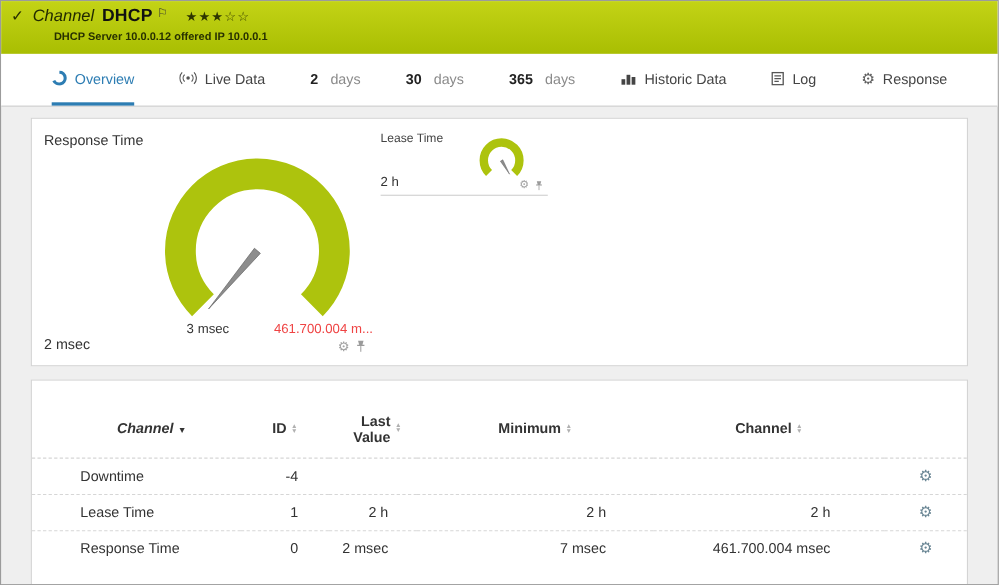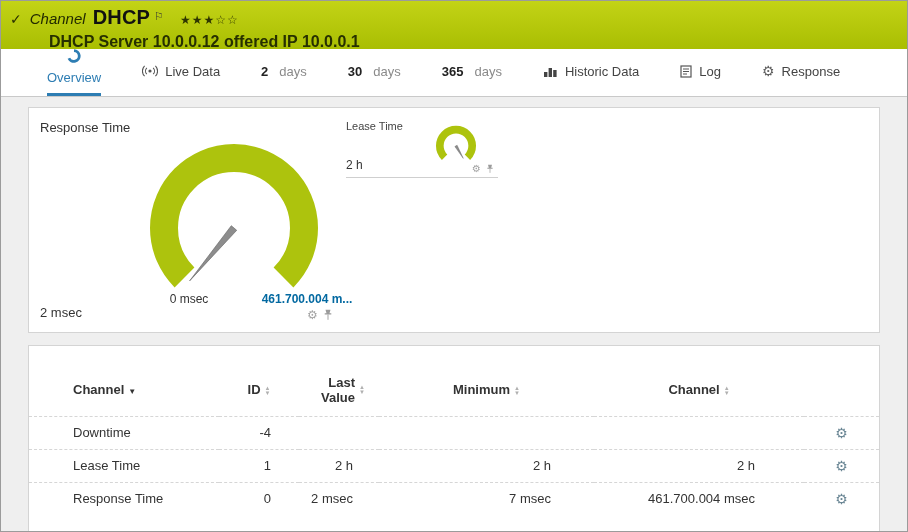--- a/index.html
+++ b/index.html
@@ -5,65 +5,65 @@
   * { box-sizing: border-box; margin: 0; padding: 0; }
   html,body { width:908px; height:532px; }
   body { font-family: "Liberation Sans", "DejaVu Sans", sans-serif; background:#fff; }
   .window { position:relative; width:908px; height:532px; border:1px solid #9b9b9b; overflow:hidden; background:#efefef; }
 
   
   .banner { height:48px; background:linear-gradient(180deg, var(--banner-top,#c3d316), var(--banner-bottom,#a9be02)); padding:5px 10px 0 9px; }
   .banner-line1 { display:flex; align-items:baseline; }
   .check { font-size:14px; font-weight:bold; color:#2a3000; margin-right:8px; }
   .kind { font-style:italic; font-size:15px; color:#222a00; margin-right:7px; }
-  .sensor-title { font-size:20px; font-weight:bold; color:#111; letter-spacing:.2px;text-align:right; }
+  .sensor-title { font-size:16px; font-weight:bold; color:#111; letter-spacing:.2px;text-align:right; }
   .flag { font-size:11px; color:#333; margin-left:4px; position:relative; top:-4px; cursor:pointer; }
   .stars { margin-left:16px; font-size:12px; letter-spacing:1px; cursor:pointer; }
   .stars-filled { color:#2e3500; }
   .stars-empty { color:#3c4400; }
-  .banner-line2 { font-size:16px; font-weight:bold; color:#273000; margin:4px 0 0 39px; }
+  .banner-line2 { font-size:10px; font-weight:bold; color:#273000; margin:4px 0 0 39px; }
 
   
   .tabs { height:48px; background:#fff; border-bottom:1px solid #c9c9c9; display:flex; align-items:stretch; padding-left:46px; }
   .tab { display:flex; align-items:center; gap:7px; margin-right:41px; font-size:13px; color:#444; border-bottom:3px solid transparent; cursor:pointer; white-space:nowrap; }
-  .tab.active { color:var(--tab-blue,#2d7db3); border-bottom-color:var(--tab-blue,#2d7db3);flex-direction:column; }
+  .tab.active { color:var(--tab-blue,#2d7db3); border-bottom-color:var(--tab-blue,#2d7db3); }
   .tab .num { font-weight:bold; color:#222; margin-right:4px; }
   .tab .days { color:#8a8a8a; }
   .tab svg { display:block; }
   .tab .gear-glyph { font-size:14px; color:#5f5f5f; font-style:normal; }
 
   
   .content { padding:10px 27px 0 27px; }
   .panel { background:#fff; border:1px solid var(--panel-border,#d4d4d4); }
   .gauge-panel { position:relative; height:226px; margin-bottom:12px; }
   .table-panel { height:300px; overflow:hidden; }
 
   .gauge-title { position:absolute; left:11px; top:12px; font-size:13px; color:#333; }
   .big-gauge { position:absolute; left:105px; top:20px; }
   .gauge-min { position:absolute; left:118px; top:184px; width:84px; text-align:center; font-size:12px; color:#333; }
-  .gauge-max { position:absolute; left:220px; top:184px; width:116px; text-align:center; font-size:12px; color:#0369a1; white-space:nowrap;font-weight:bold; }
+  .gauge-max { position:absolute; left:220px; top:184px; width:116px; text-align:left; font-size:12px; color:#ef4444; white-space:nowrap; }
   .gauge-value { position:absolute; left:11px; top:197px; font-size:13px; color:#333; }
   .tools { position:absolute; display:flex; align-items:center; gap:5px; }
   .tools-big { left:278px; top:201px; }
   .gear-icon { font-size:12px; color:#a3a3a3; cursor:pointer; line-height:1; }
   .pin-icon { cursor:pointer; display:block; }
 
   .mini-block { position:absolute; left:317px; top:12px; width:152px; height:58px; border-bottom:1px solid #cfcfcf; }
   .mini-title { position:absolute; left:0; top:0; font-size:11px; color:#444; }
   .mini-value { position:absolute; left:0; top:38px; font-size:12px; color:#333; }
   .mini-gauge { position:absolute; left:84px; top:2px; }
   .tools-mini { right:4px; top:44px; }
   .tools-mini .gear-icon { font-size:10px; }
 
   
   table { width:100%; border-collapse:collapse; margin-top:18px; table-layout:fixed; }
   col.c-channel{width:190px;} col.c-id{width:80px;} col.c-last{width:80px;}
   col.c-min{width:215px;} col.c-max{width:210px;} col.c-act{width:75px;}
   th { font-size:13px; font-weight:bold; color:#333; height:52px; vertical-align:middle; text-align:center; }
-  th.h-channel { text-align:left; padding-left:44px; cursor:pointer; }
+  th.h-channel { text-align:center; padding-left:28px; cursor:pointer;font-style:italic; }
   th.sortable { cursor:pointer; }
   th .wrap { display:inline-block; width:42px; line-height:15px; vertical-align:middle; text-align:right; }
   .sorted-icon { font-size:8px; color:#333; margin-left:4px; }
   .sortpair { display:inline-flex; flex-direction:column; margin-left:4px; vertical-align:middle; color:#b0b0b0; font-style:normal; }
   .sortpair i { font-size:6px; line-height:5px; font-style:normal; }
   td { font-size:13px; color:#333; height:33px; border-top:1px dashed #d6d6d6; }
   td.v-channel { text-align:left; padding-left:44px; }
   td.v-id { text-align:right; padding-right:28px; }
   td.v-last { text-align:right; padding-right:26px; }
   td.v-min { text-align:right; padding-right:43px; }
@@ -147,21 +147,21 @@
   <main class="content">
 
     <section class="panel gauge-panel">
       <div class="gauge-title">Response Time</div>
 
       <svg class="big-gauge" width="200" height="170" viewBox="0 0 200 170">
         <path d="M 50.5 149.5 A 70 70 0 1 1 149.5 149.5" fill="none" style="stroke:var(--accent-green,#adc30d)" stroke-width="28"></path>
         <polygon points="55.6,152.9 97.3,97.7 102.7,102.3" fill="#8d8d8d" stroke="#5e5e5e" stroke-width="0.6"></polygon>
       </svg>
 
-      <div class="gauge-min">0 msec</div>
+      <div class="gauge-min">3 msec</div>
       <div class="gauge-max">461.700.004 m...</div>
       <div class="gauge-value">2 msec</div>
 
       <div class="tools tools-big">
         <span class="gear-icon">⚙</span>
         <svg class="pin-icon" width="10" height="12" viewBox="0 0 10 12">
           <path d="M2.5 0.8 h5 l-1 3.5 h1.8 v1.3 h-6.6 v-1.3 h1.8 z" fill="#9b9b9b"></path>
           <rect x="4.55" y="5.6" width="0.9" height="5.2" fill="#9b9b9b"></rect>
         </svg>
       </div>

